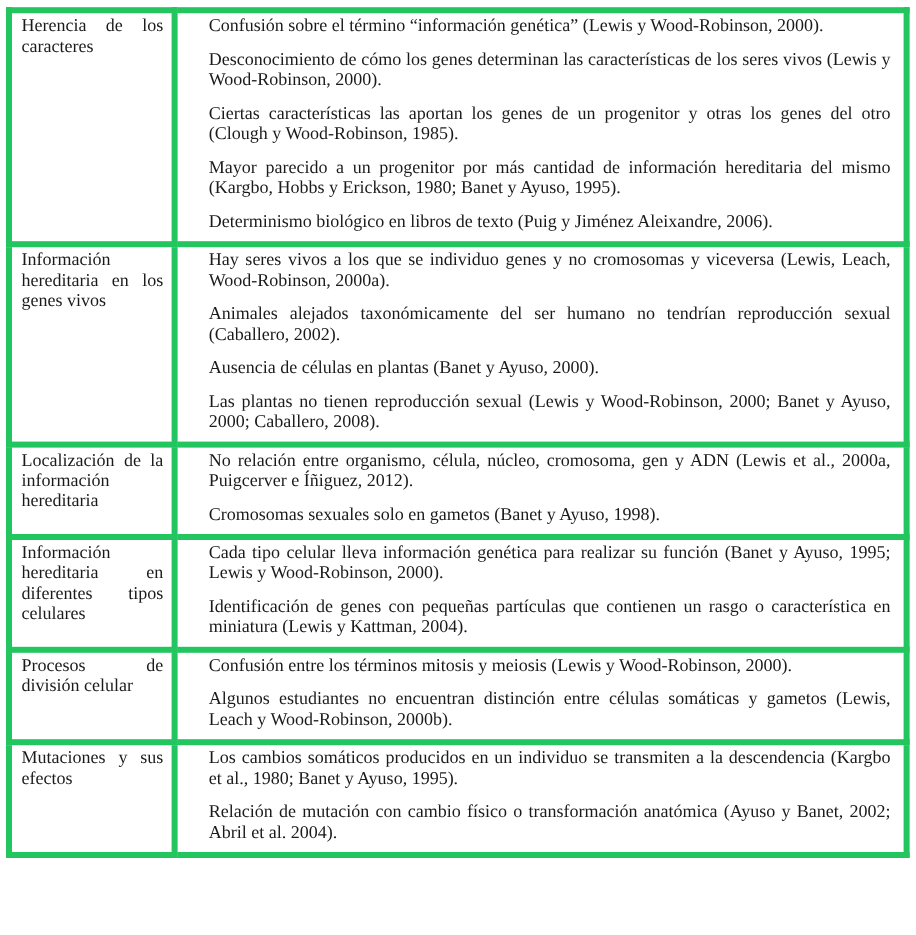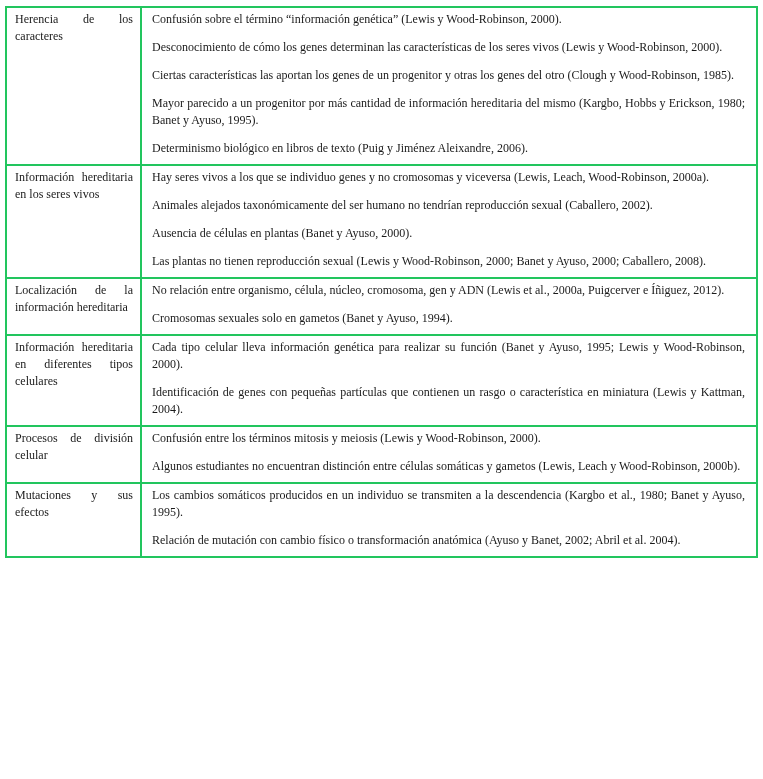--- a/index.html
+++ b/index.html
@@ -16,36 +16,36 @@
     font-family: "Liberation Serif", "DejaVu Serif", serif;
     color: #1a1a1a;
     overflow: hidden;
   }
   table.misc-table {
     border-collapse: collapse;
     width: 753px;
     table-layout: fixed;
   }
   table.misc-table td {
-    border: 2px solid #22c55e;
+    border: 5px solid #22c55e;
     vertical-align: top;
-    font-size: 12px;
+    font-size: 15px;
     line-height: 17px;
   }
   td.cat-cell {
     width: 118px;
     padding: 3px 7px 6px 8px;
     text-align: justify;
   }
   td.items-cell {
     padding: 3px 11px 7px 10px;
     text-align: justify;
   }
   td.items-cell p {
-    margin: 0 0 11px 0;
+    margin: 0 0 11px 16px;
     font-family: Liberation Serif, serif;
   }
   td.items-cell p:last-child {
     margin-bottom: 0;
   }
 </style>
 </head>
 <body>
 
 <div class="page">
@@ -55,33 +55,33 @@
     <td class="cat-cell">Herencia de los caracteres</td>
     <td class="items-cell">
             <p>Confusión sobre el término “información genética” (Lewis y Wood-Robinson, 2000).</p>
             <p>Desconocimiento de cómo los genes determinan las características de los seres vivos (Lewis y Wood-Robinson, 2000).</p>
             <p>Ciertas características las aportan los genes de un progenitor y otras los genes del otro (Clough y Wood-Robinson, 1985).</p>
             <p>Mayor parecido a un progenitor por más cantidad de información hereditaria del mismo (Kargbo, Hobbs y Erickson, 1980; Banet y Ayuso, 1995).</p>
             <p>Determinismo biológico en libros de texto (Puig y Jiménez Aleixandre, 2006).</p>
           </td>
   </tr>
         <tr>
-    <td class="cat-cell">Información hereditaria en los seres vivos</td>
+    <td class="cat-cell">Información hereditaria en los genes vivos</td>
     <td class="items-cell">
             <p>Hay seres vivos a los que se individuo genes y no cromosomas y viceversa (Lewis, Leach, Wood-Robinson, 2000a).</p>
             <p>Animales alejados taxonómicamente del ser humano no tendrían reproducción sexual (Caballero, 2002).</p>
             <p>Ausencia de células en plantas (Banet y Ayuso, 2000).</p>
             <p>Las plantas no tienen reproducción sexual (Lewis y Wood-Robinson, 2000; Banet y Ayuso, 2000; Caballero, 2008).</p>
           </td>
   </tr>
         <tr>
     <td class="cat-cell">Localización de la información hereditaria</td>
     <td class="items-cell">
             <p>No relación entre organismo, célula, núcleo, cromosoma, gen y ADN (Lewis et al., 2000a, Puigcerver e Íñiguez, 2012).</p>
-            <p>Cromosomas sexuales solo en gametos (Banet y Ayuso, 1994).</p>
+            <p>Cromosomas sexuales solo en gametos (Banet y Ayuso, 1998).</p>
           </td>
   </tr>
         <tr>
     <td class="cat-cell">Información hereditaria en diferentes tipos celulares</td>
     <td class="items-cell">
             <p>Cada tipo celular lleva información genética para realizar su función (Banet y Ayuso, 1995; Lewis y Wood-Robinson, 2000).</p>
             <p>Identificación de genes con pequeñas partículas que contienen un rasgo o característica en miniatura (Lewis y Kattman, 2004).</p>
           </td>
   </tr>
         <tr>

